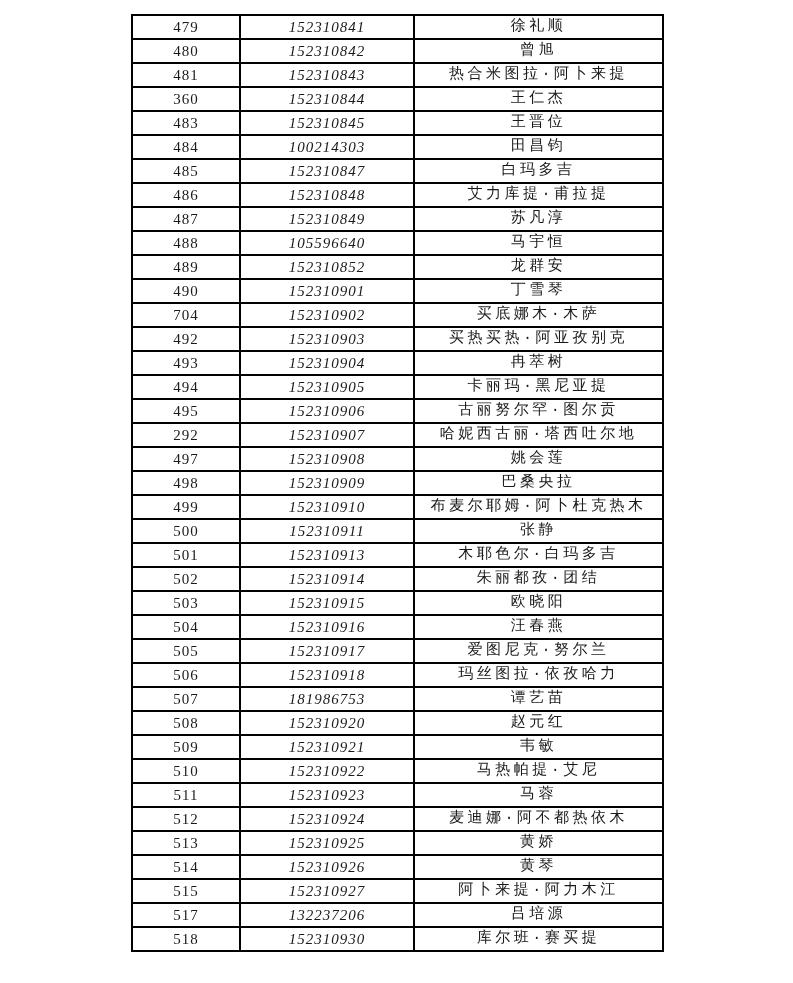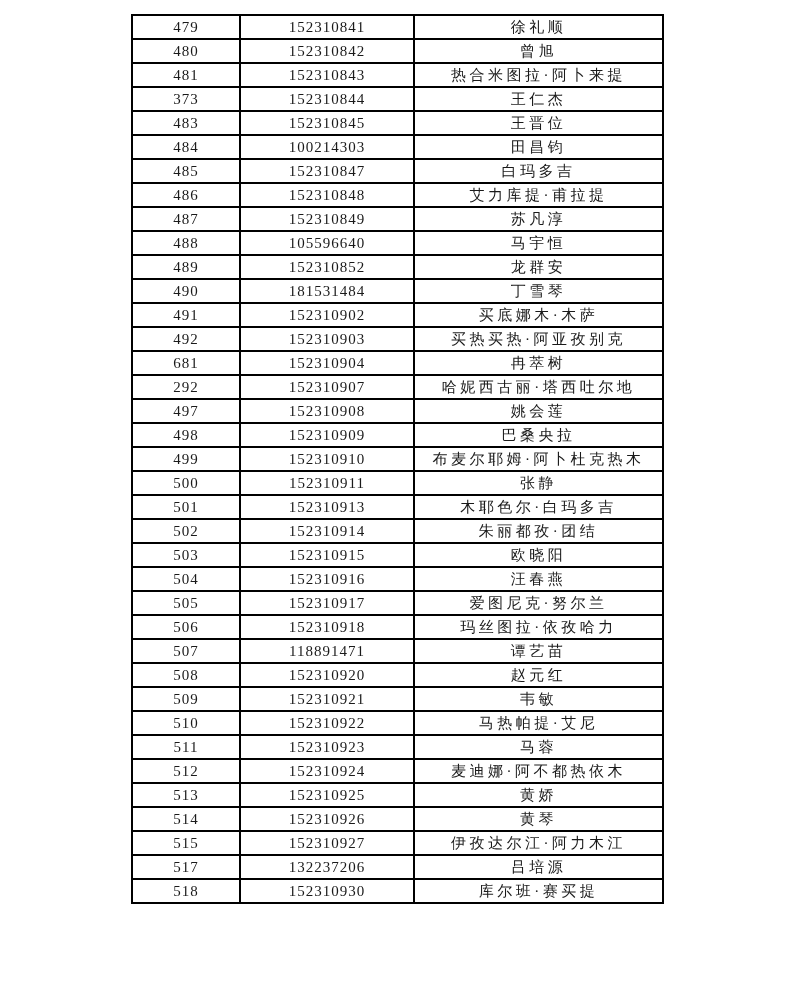--- a/index.html
+++ b/index.html
@@ -32,22 +32,22 @@
     vertical-align: middle;
     font-size: 15px;
     line-height: 22px;
     white-space: nowrap;
     overflow: hidden;
   }
   col.c-seq  { width: 108px; }
   col.c-id   { width: 174px; }
   col.c-name { width: 249px; }
   td.seq  { letter-spacing: 1px; }
-  td.id   { letter-spacing: 1px; }
-  td.name { letter-spacing: 3.5px; font-size: 14.5px; }
+  td.id   { letter-spacing: 1px; font-style: italic; }
+  td.name { letter-spacing: 3.5px; font-size: 14.5px; font-family: Liberation Mono, monospace; }
 </style>
 </head>
 <body>
 
 <div class="page">
   <table class="roster">
     <colgroup>
       <col class="c-seq">
       <col class="c-id">
       <col class="c-name">
@@ -62,21 +62,21 @@
           <td class="seq">480</td>
           <td class="id">152310842</td>
           <td class="name">曾旭</td>
         </tr>
         <tr>
           <td class="seq">481</td>
           <td class="id">152310843</td>
           <td class="name">热合米图拉·阿卜来提</td>
         </tr>
         <tr>
-          <td class="seq">373</td>
+          <td class="seq">360</td>
           <td class="id">152310844</td>
           <td class="name">王仁杰</td>
         </tr>
         <tr>
           <td class="seq">483</td>
           <td class="id">152310845</td>
           <td class="name">王晋位</td>
         </tr>
         <tr>
           <td class="seq">484</td>
@@ -103,37 +103,47 @@
           <td class="id">105596640</td>
           <td class="name">马宇恒</td>
         </tr>
         <tr>
           <td class="seq">489</td>
           <td class="id">152310852</td>
           <td class="name">龙群安</td>
         </tr>
         <tr>
           <td class="seq">490</td>
-          <td class="id">181531484</td>
+          <td class="id">152310901</td>
           <td class="name">丁雪琴</td>
         </tr>
         <tr>
-          <td class="seq">491</td>
+          <td class="seq">704</td>
           <td class="id">152310902</td>
           <td class="name">买底娜木·木萨</td>
         </tr>
         <tr>
           <td class="seq">492</td>
           <td class="id">152310903</td>
           <td class="name">买热买热·阿亚孜别克</td>
         </tr>
         <tr>
-          <td class="seq">681</td>
+          <td class="seq">493</td>
           <td class="id">152310904</td>
           <td class="name">冉萃树</td>
+        </tr>
+        <tr>
+          <td class="seq">494</td>
+          <td class="id">152310905</td>
+          <td class="name">卡丽玛·黑尼亚提</td>
+        </tr>
+        <tr>
+          <td class="seq">495</td>
+          <td class="id">152310906</td>
+          <td class="name">古丽努尔罕·图尔贡</td>
         </tr>
         <tr>
           <td class="seq">292</td>
           <td class="id">152310907</td>
           <td class="name">哈妮西古丽·塔西吐尔地</td>
         </tr>
         <tr>
           <td class="seq">497</td>
           <td class="id">152310908</td>
           <td class="name">姚会莲</td>
@@ -178,21 +188,21 @@
           <td class="id">152310917</td>
           <td class="name">爱图尼克·努尔兰</td>
         </tr>
         <tr>
           <td class="seq">506</td>
           <td class="id">152310918</td>
           <td class="name">玛丝图拉·依孜哈力</td>
         </tr>
         <tr>
           <td class="seq">507</td>
-          <td class="id">118891471</td>
+          <td class="id">181986753</td>
           <td class="name">谭艺苗</td>
         </tr>
         <tr>
           <td class="seq">508</td>
           <td class="id">152310920</td>
           <td class="name">赵元红</td>
         </tr>
         <tr>
           <td class="seq">509</td>
           <td class="id">152310921</td>
@@ -219,21 +229,21 @@
           <td class="name">黄娇</td>
         </tr>
         <tr>
           <td class="seq">514</td>
           <td class="id">152310926</td>
           <td class="name">黄琴</td>
         </tr>
         <tr>
           <td class="seq">515</td>
           <td class="id">152310927</td>
-          <td class="name">伊孜达尔江·阿力木江</td>
+          <td class="name">阿卜来提·阿力木江</td>
         </tr>
         <tr>
           <td class="seq">517</td>
           <td class="id">132237206</td>
           <td class="name">吕培源</td>
         </tr>
         <tr>
           <td class="seq">518</td>
           <td class="id">152310930</td>
           <td class="name">库尔班·赛买提</td>

